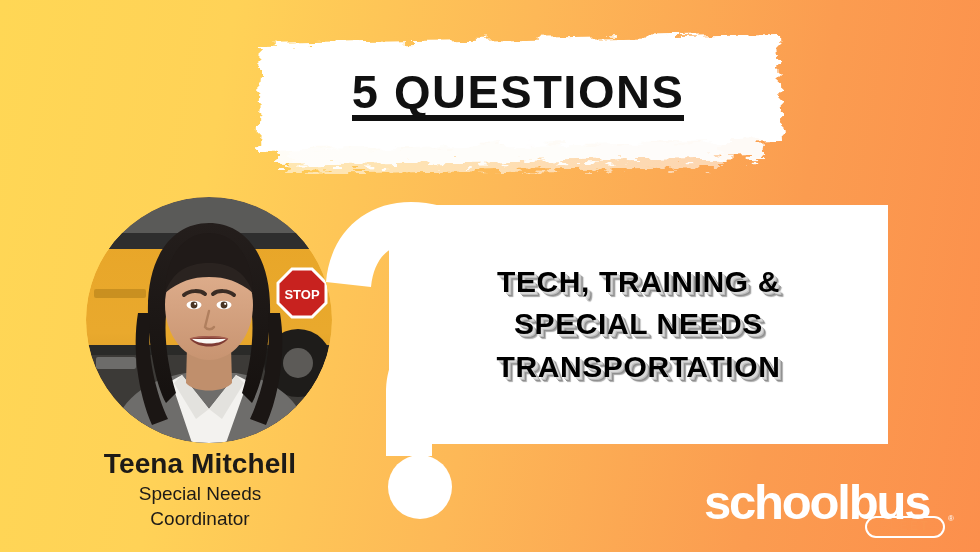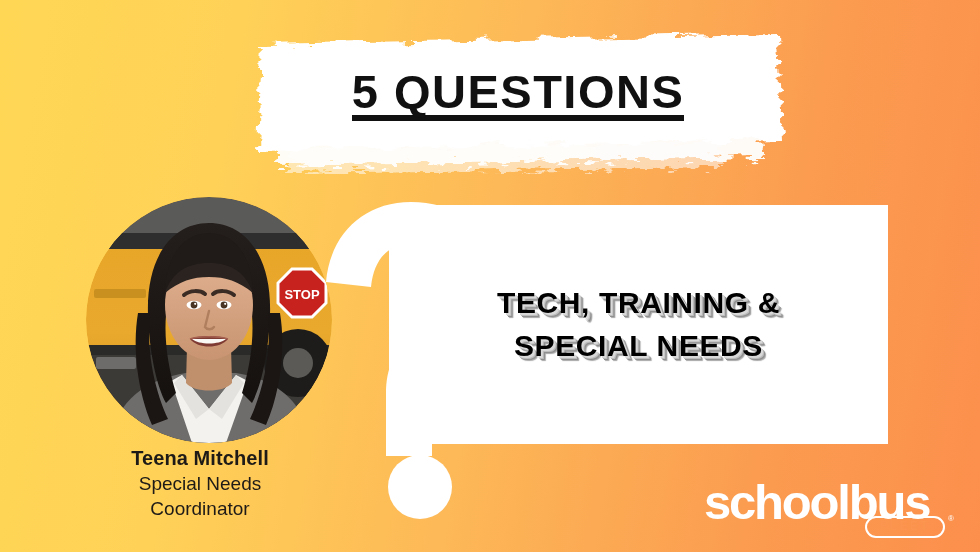--- a/index.html
+++ b/index.html
@@ -108,21 +108,21 @@
     text-align: center;
     color: #1d1a17;
   }
   .credit .with {
     font-size: 17px;
     font-style: italic;
     font-weight: 600;
     line-height: 1.35;
   }
   .credit .who {
-    font-size: 20px;
+    font-size: 28px;
     font-weight: 700;
     line-height: 1.25;
     letter-spacing: .1px;
   }
   .credit .role {
     font-size: 19px;
     font-weight: 400;
     line-height: 1.32;
   }
 
@@ -207,20 +207,21 @@
                C116,181 123,170 143,155 C171,134 182,115 182,82
                C182,36 146,4 95,4 Z"></path>
       <circle fill="#ffffff" cx="104" cy="289" r="32"></circle>
     </svg>
   </div>
 
   <div class="title-card">
     <div class="lines">
       <span class="ln">TECH, TRAINING &amp;</span>
       <span class="ln">SPECIAL NEEDS</span>
+      <span class="ln">TRANSPORTATION</span>
     </div>
   </div>
 
   <div class="portrait">
     <svg viewBox="0 0 246 246" aria-hidden="true">
       <defs>
         <clipPath id="circ">
             <circle cx="123" cy="123" r="123"></circle>
           </clipPath>
         <linearGradient id="busg" x1="0" y1="0" x2="0" y2="1">

